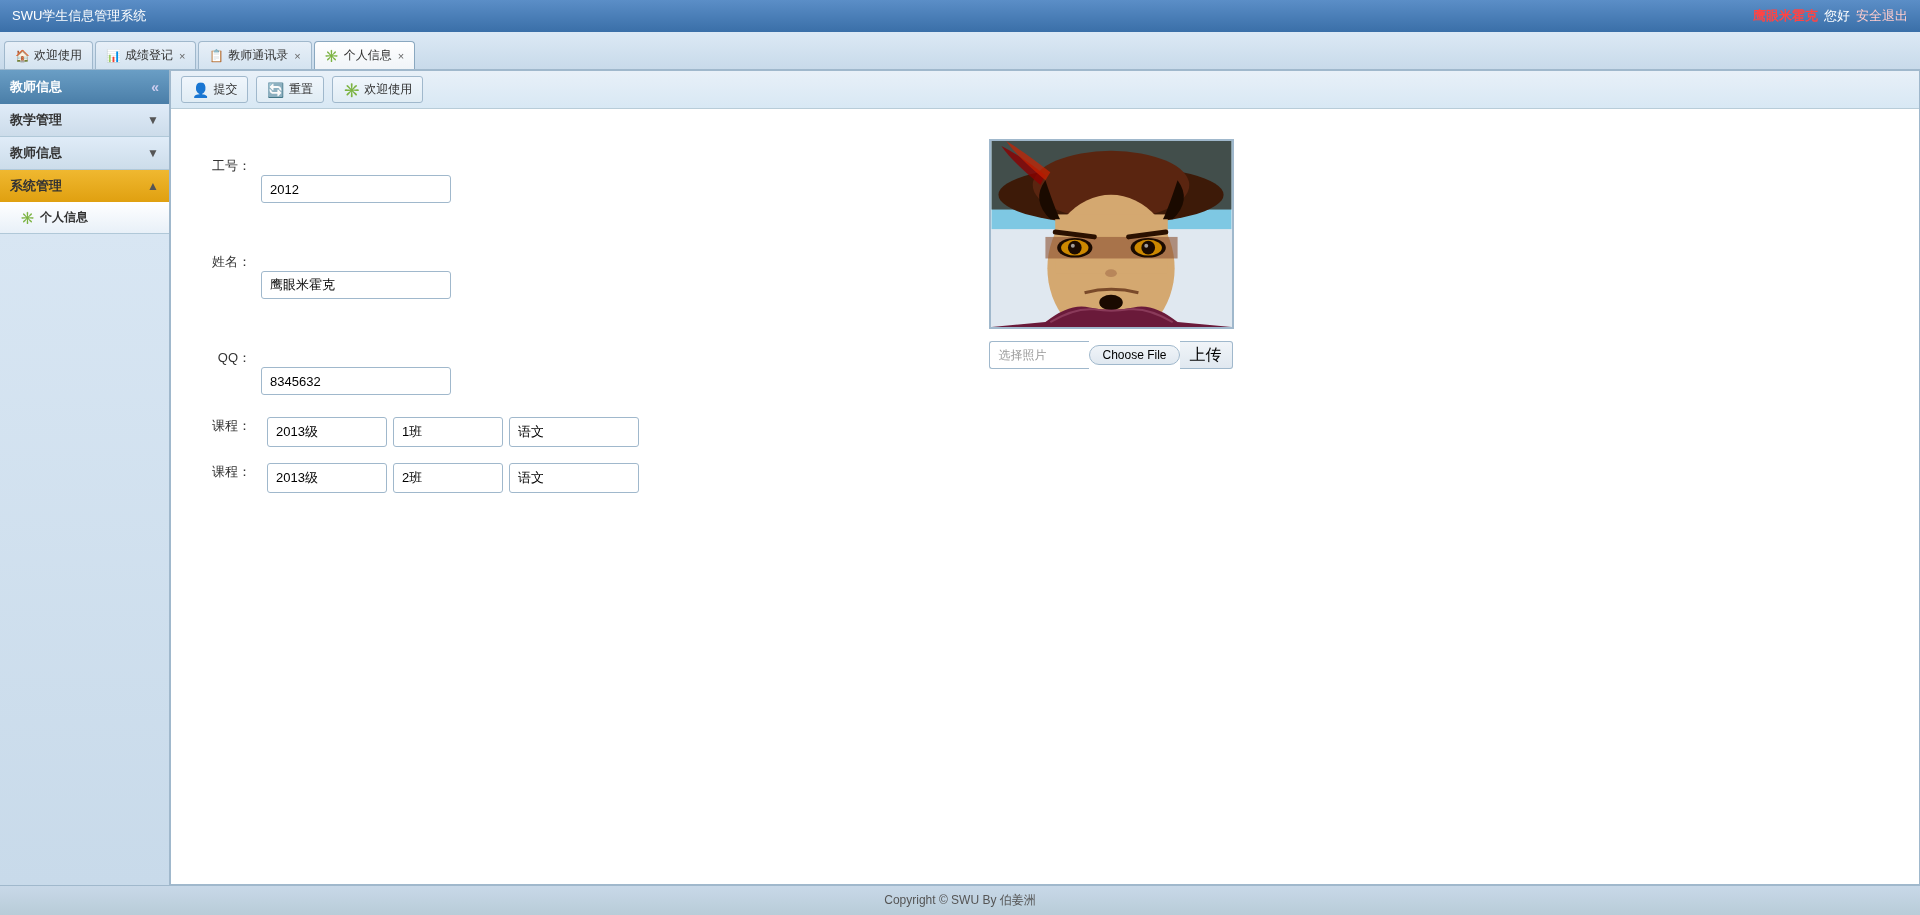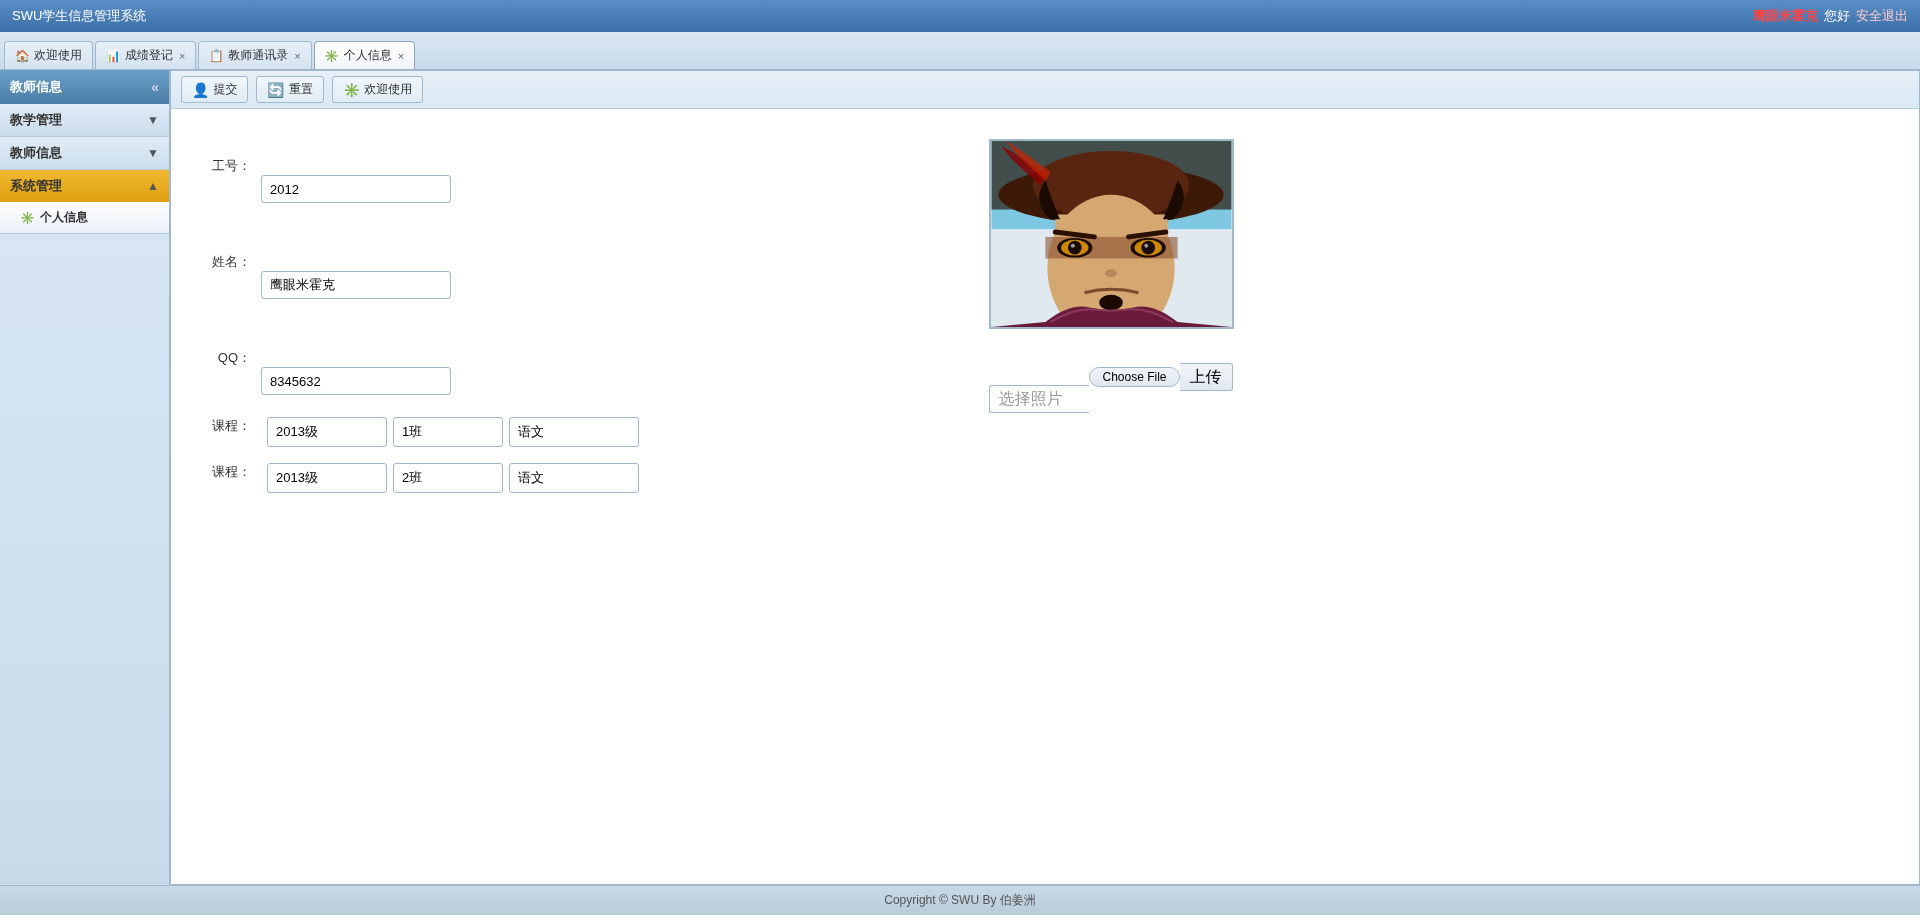--- a/index.html
+++ b/index.html
@@ -242,29 +242,28 @@
 
     #file-upload-row {
       display: flex;
       align-items: center;
       gap: 0;
     }
     #file-label-box {
       border: 1px solid #a0b8cc;
       background: white;
       padding: 4px 8px;
-      font-size: 16px;
+      font-size: 12px;
       color: #999;
       width: 100px;
       height: 28px;
       display: flex;
       align-items: center;
       border-right: none;
       border-radius: 3px 0 0 3px;
-      margin-top: 44px;
     }
     #choose-file-btn {
       border: 1px solid #a0b8cc;
       background: linear-gradient(to bottom, #f0f4f8, #e0e8f0);
       padding: 4px 12px;
       font-size: 12px;
       cursor: pointer;
       height: 20px;
       display: flex;
       align-items: center;

